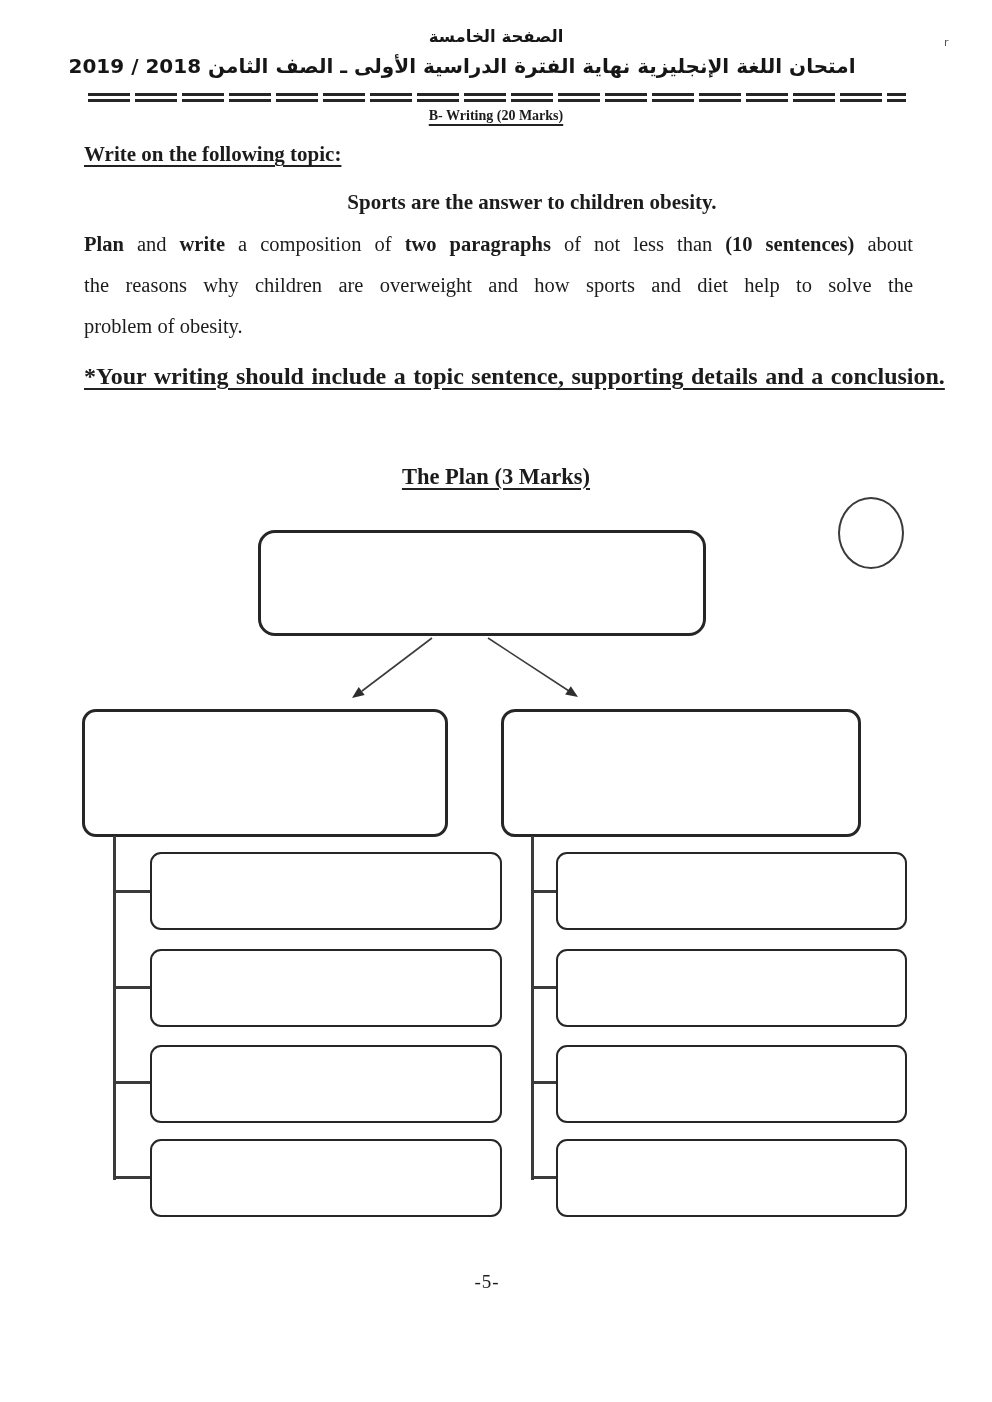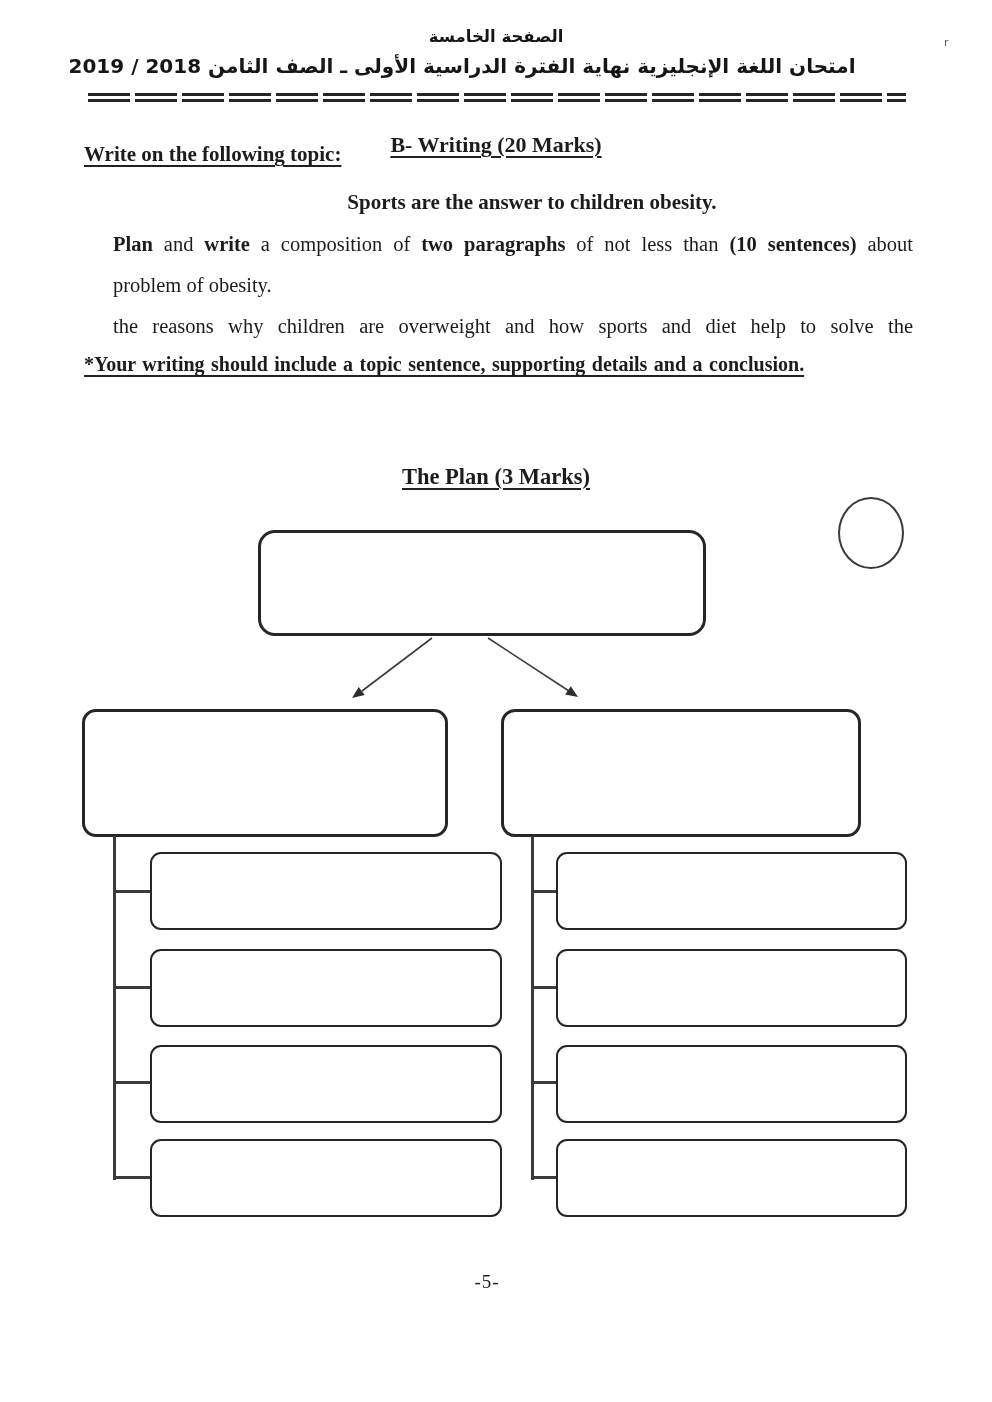--- a/index.html
+++ b/index.html
@@ -31,27 +31,27 @@
     top:93px;left:88px;width:818px;height:10px;
     background-image:
       repeating-linear-gradient(90deg,#262626 0 42px, transparent 42px 47px),
       repeating-linear-gradient(90deg,#262626 0 42px, transparent 42px 47px);
     background-size:100% 3px,100% 3px;
     background-position:0 0,0 6px;
     background-repeat:no-repeat;
   }
 
   
-  .sec-title{top:132px;font-size:22px;font-weight:bold;}
+  .sec-title{top:108px;font-size:14px;font-weight:bold;}
   .topic-label{top:142px;left:84px;font-size:21px;font-weight:bold;}
   .topic-title{top:190px;font-size:21px;font-weight:bold;padding-left:36px;}
   .instructions{top:224px;left:84px;width:829px;font-size:20.5px;line-height:41px;}
-  .para-line{text-align:justify;margin-left:29px;}
+  .para-line{text-align:justify;}
   .para-line.just{text-align-last:justify;-moz-text-align-last:justify;}
-  .note-line{top:353px;left:84px;font-size:20px;font-weight:bold;white-space:nowrap;word-spacing:1.5px;}
+  .note-line{top:363px;left:84px;font-size:24px;font-weight:bold;white-space:nowrap;word-spacing:1.5px;}
   .plan-title{top:464px;font-size:22.5px;font-weight:bold;text-align:center;}
 
   
   .box{
     position:absolute;
     border:3px solid #262626;
     border-radius:14px;
     background:#ffffff;
     box-sizing:border-box;
   }
@@ -90,22 +90,22 @@
   <div class="abs center sec-title">
     <span class="ul">B- Writing (20 Marks)</span>
   </div>
   <div class="abs topic-label">
     <span class="ul">Write on the following topic:</span>
   </div>
   <div class="abs center topic-title">Sports are the answer to children obesity.</div>
 
   <div class="abs instructions">
     <div class="para-line just"><span class="bd">Plan</span><span> and </span><span class="bd">write</span><span> a composition of </span><span class="bd">two paragraphs</span><span> of not less than </span><span class="bd">(10 sentences)</span><span> about</span></div>
+    <div class="para-line just">the reasons why children are overweight and how sports and diet help to solve the</div>
     <div class="para-line">problem of obesity.</div>
-    <div class="para-line just">the reasons why children are overweight and how sports and diet help to solve the</div>
   </div>
 
   <div class="abs note-line">
     <span class="ul">*Your writing should include a topic sentence, supporting details and a conclusion.</span>
   </div>
 
   <div class="abs center plan-title">
     <span class="ul">The Plan (3 Marks)</span>
   </div>
 

